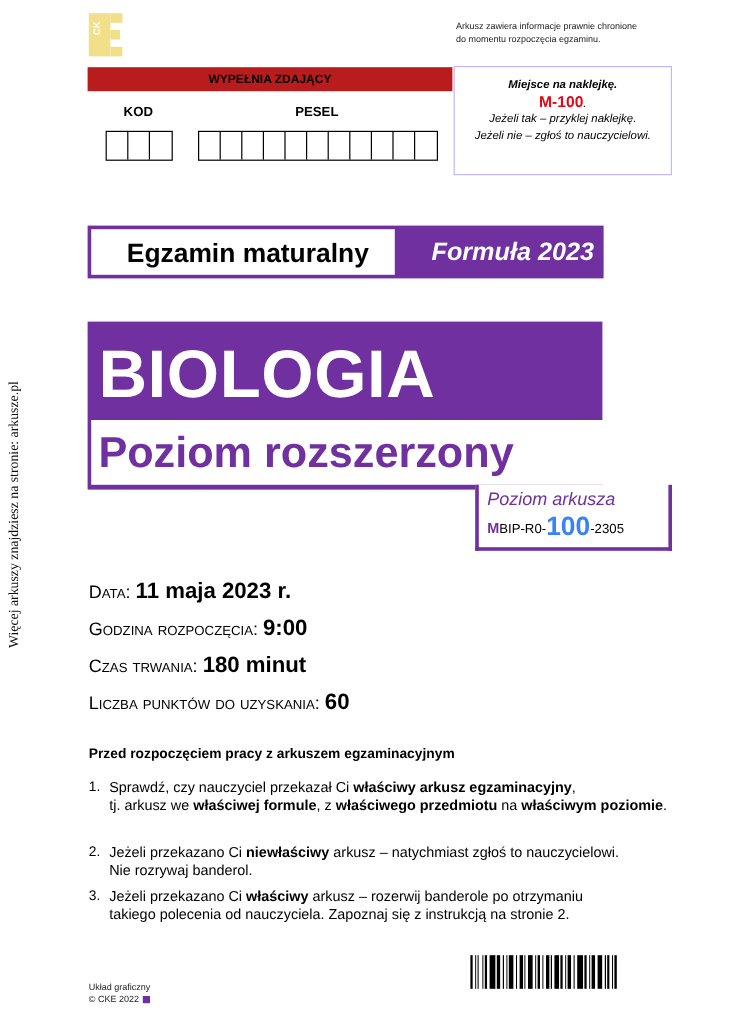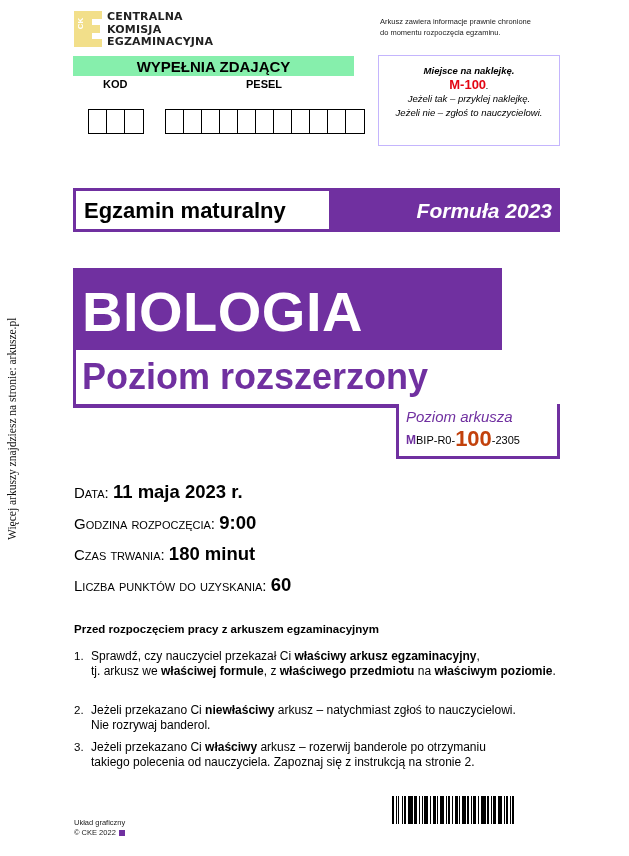--- a/index.html
+++ b/index.html
@@ -15,51 +15,51 @@
     
     .logo { position: absolute; left: 74px; top: 11px; display: flex; align-items: flex-start; }
     .logo-mark { width: 28px; height: 36px; position: relative; }
     .logo-mark .bar { position: absolute; background: #f2df8a; }
     .logo-mark .ck { position: absolute; left: 1px; top: 8px; color: #fff; font-weight: bold; font-size: 8px;
       transform: rotate(-90deg); transform-origin: center; }
     .logo-text { margin-left: 5px; font-family: "DejaVu Sans", sans-serif; font-weight: bold; font-size: 11px; line-height: 12.5px; color: #222; letter-spacing: 0.2px; }
 
     .protected-note { position: absolute; left: 380px; top: 16px; font-size: 7.5px; line-height: 11px; color: #222; }
 
-    .fill-band { position: absolute; left: 73px; top: 56px; width: 281px; height: 20px; background: #86efac;
-      display: flex; align-items: center; justify-content: center; font-weight: bold; font-size: 15px; }
-
-    .field-label { position: absolute; font-weight: bold; font-size: 11px; top: 78px; }
+    .fill-band { position: absolute; left: 73px; top: 56px; width: 304px; height: 20px; background: #b91c1c;
+      display: flex; align-items: center; justify-content: center; font-weight: bold; font-size: 10px; }
+
+    .field-label { position: absolute; font-weight: bold; font-size: 11px; top: 88px; }
     .boxes { position: absolute; top: 109px; height: 25px; display: flex; border: 1px solid #000; }
     .boxes span { width: 18px; height: 23px; border-right: 1px solid #000; }
     .boxes span:last-child { border-right: none; }
 
     .sticker { position: absolute; left: 378px; top: 55px; width: 182px; height: 91px; border: 1px solid #c4b5fd;
       text-align: center; font-style: italic; font-size: 9.5px; line-height: 13.5px; padding-top: 8px; }
     .sticker .head { font-weight: bold; }
     .sticker .code { color: #e30613; font-weight: bold; font-style: normal; font-size: 13px; }
 
     
-    .exam-bar { position: absolute; left: 73px; top: 188px; width: 487px; height: 44px; background: #7030a0; }
+    .exam-bar { position: absolute; left: 73px; top: 188px; width: 430px; height: 44px; background: #7030a0; text-align: center; }
     .exam-left { position: absolute; left: 3px; top: 3px; width: 253px; height: 38px; background: #fff;
       font-weight: bold; font-size: 22px; padding-left: 8px; line-height: 40px; }
     .exam-right { position: absolute; right: 8px; top: 0; height: 44px; line-height: 46px; color: #fff;
       font-weight: bold; font-style: italic; font-size: 21px; }
 
     .subject-block { position: absolute; left: 73px; top: 268px; width: 429px; height: 140px; background: #7030a0; }
     .subject-title { position: absolute; left: 9px; top: 8px; color: #fff; font-weight: bold; font-size: 56px; line-height: 72px; letter-spacing: 0.5px; }
     .level-box { position: absolute; left: 3px; top: 82px; width: 481px; height: 54px; background: #fff;
       color: #7030a0; font-weight: bold; font-size: 36px; line-height: 54px; padding-left: 6px; }
 
     .symbol-box { position: absolute; left: 396px; top: 404px; width: 164px; height: 55px; border: 3px solid #7030a0; border-top: none;
       background: #fff; padding-left: 7px; }
     .symbol-label { color: #7030a0; font-style: italic; font-size: 15px; line-height: 21px; padding-top: 2px; }
     .symbol-code { font-size: 11px; line-height: 24px; white-space: nowrap; }
     .symbol-code .m { color: #7030a0; font-weight: bold; font-size: 12px; }
-    .symbol-code .num { color: #c2410c; font-weight: bold; font-size: 22px; vertical-align: -2px; }
+    .symbol-code .num { color: #3b82f6; font-weight: bold; font-size: 22px; vertical-align: -2px; }
 
     
     .info { position: absolute; left: 74px; font-size: 15px; }
     .info .lbl { font-variant: small-caps; font-size: 15px; }
     .info .val { font-weight: bold; font-size: 18.5px; }
 
     .instructions-title { position: absolute; left: 74px; top: 623px; font-weight: bold; font-size: 11.5px; }
     .inst { position: absolute; left: 74px; width: 490px; font-size: 12px; line-height: 15px; display: flex; }
     .inst .n { width: 17px; flex: none; font-size: 11.5px; }
     .inst b { font-weight: bold; }
@@ -77,25 +77,20 @@
 <div class="side-note">Więcej arkuszy znajdziesz na stronie: arkusze.pl</div>
 
 <div class="logo">
   <div class="logo-mark">
     <div class="bar" style="left:0;top:0;width:18px;height:36px;"></div>
     <div class="bar" style="left:18px;top:0;width:10px;height:8px;"></div>
     <div class="bar" style="left:18px;top:14px;width:8px;height:8px;"></div>
     <div class="bar" style="left:18px;top:28px;width:10px;height:8px;"></div>
     <span class="ck">CK</span>
   </div>
-  <div class="logo-text">
-    <div>CENTRALNA</div>
-    <div>KOMISJA</div>
-    <div>EGZAMINACYJNA</div>
-  </div>
 </div>
 
 <div class="protected-note">
   <div>Arkusz zawiera informacje prawnie chronione</div>
   <div>do momentu rozpoczęcia egzaminu.</div>
 </div>
 
 <div class="fill-band">WYPEŁNIA ZDAJĄCY</div>
 
 <div class="field-label" style="left:103px;">KOD</div>

